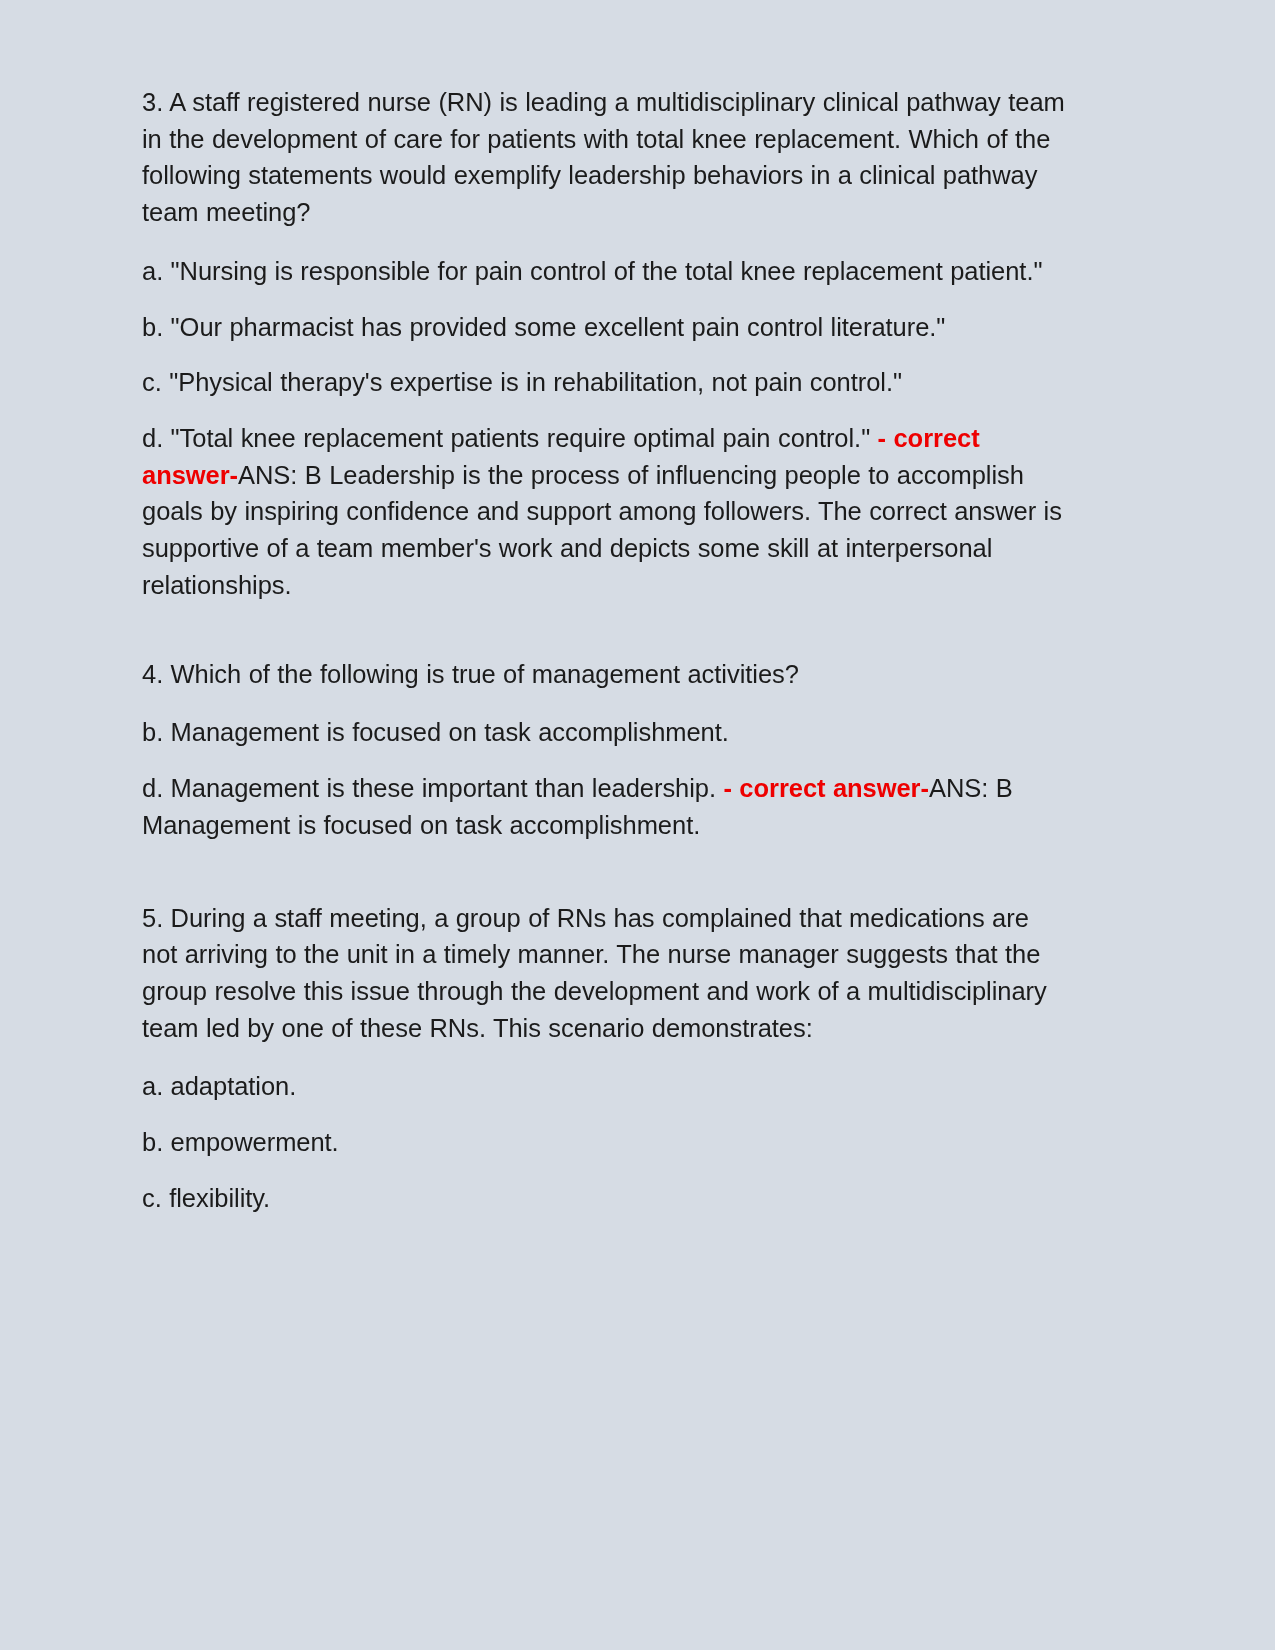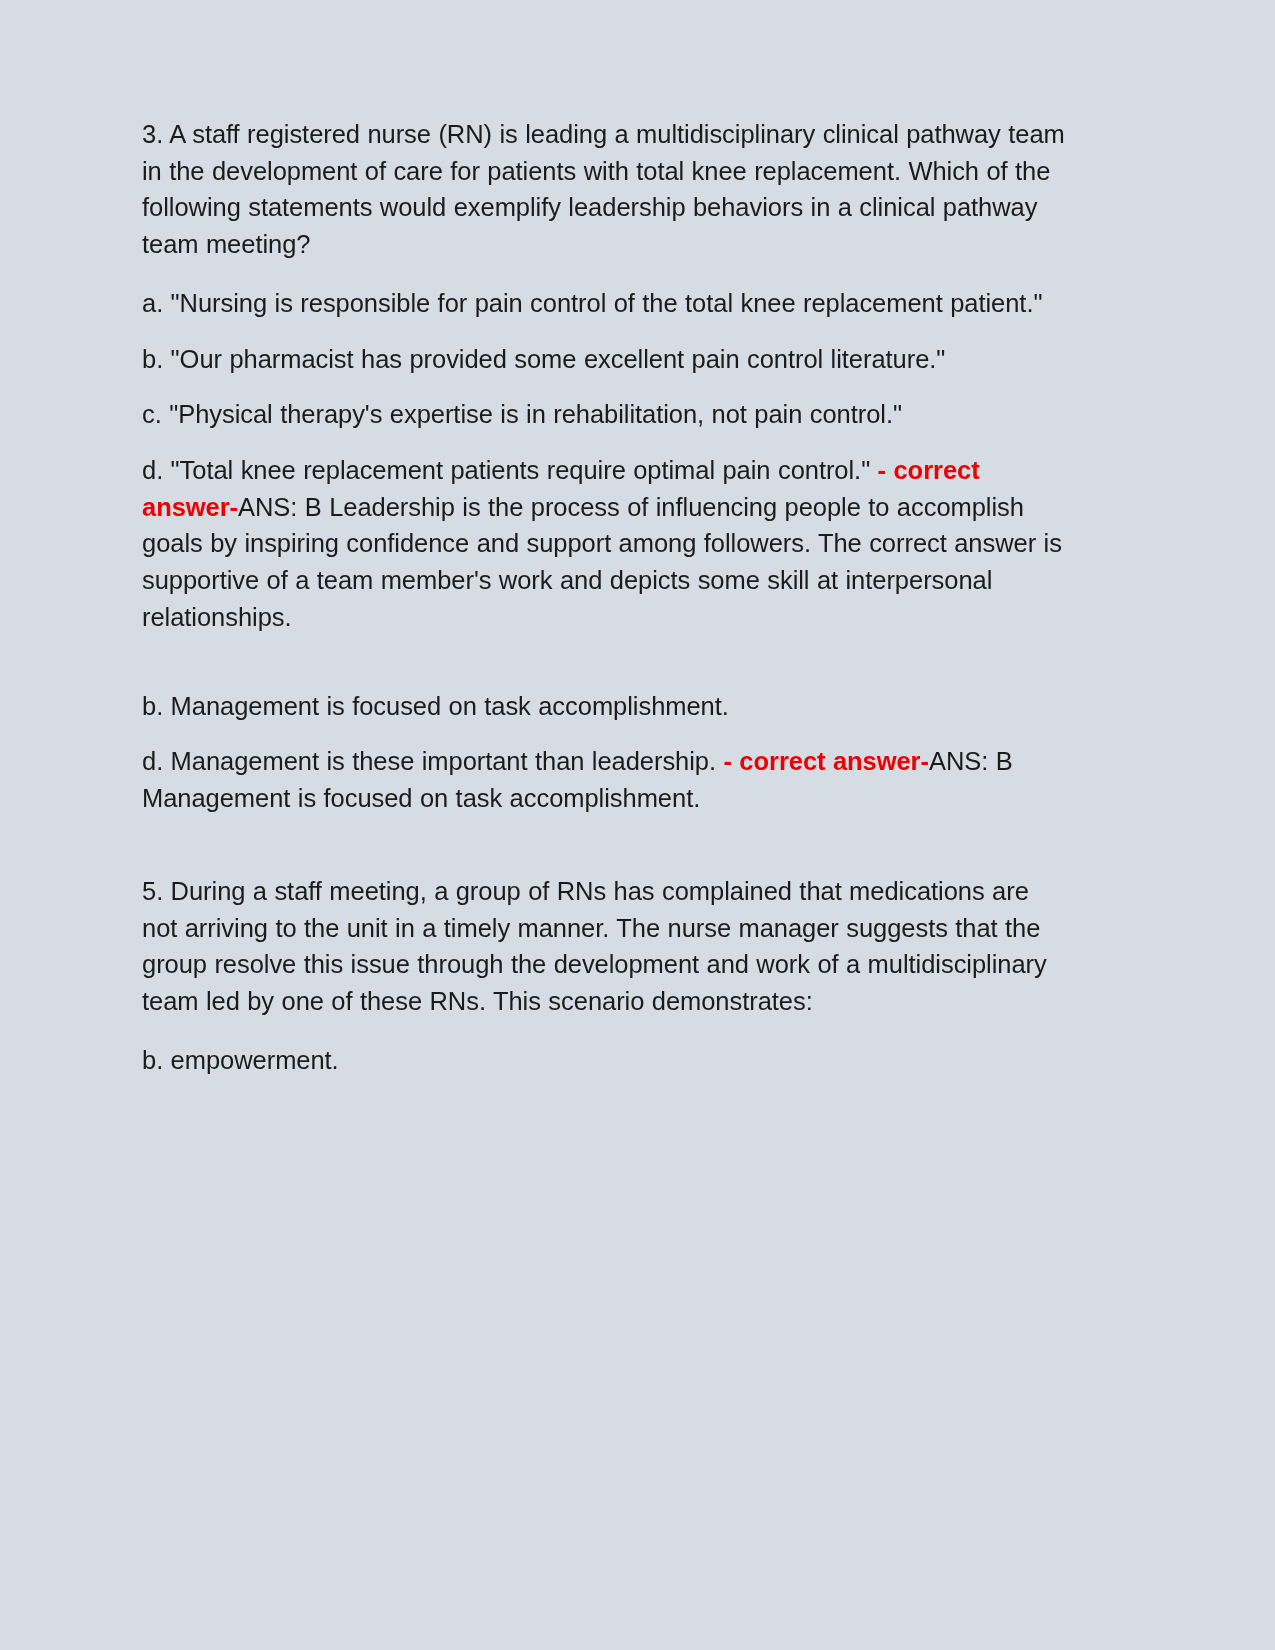--- a/index.html
+++ b/index.html
@@ -13,21 +13,21 @@
     font-family: "Liberation Sans", sans-serif;
     color: #1a1a1a;
     overflow: hidden;
   }
   .page {
     position: relative;
     width: 1275px;
     height: 1650px;
     background: #d6dce4;
     box-sizing: border-box;
-    padding: 116px 205px 0 142px;
+    padding: 84px 205px 0 142px;
   }
   .q-block {
     margin: 0;
   }
   .para {
     font-size: 25.5px;
     line-height: 1.44;
     letter-spacing: -0.05px;
     margin: 0 0 19px 0;
     text-align: left;
@@ -60,24 +60,27 @@
     <p class="para stem">3. A staff registered nurse (RN) is leading a multidisciplinary clinical pathway team in the development of care for patients with total knee replacement. Which of the following statements would exemplify leadership behaviors in a clinical pathway team meeting?</p>
     <p class="para">a. "Nursing is responsible for pain control of the total knee replacement patient."</p>
     <p class="para">b. "Our pharmacist has provided some excellent pain control literature."</p>
     <p class="para">c. "Physical therapy's expertise is in rehabilitation, not pain control."</p>
     <p class="para last"><span>d. "Total knee replacement patients require optimal pain control." </span><span class="correct">- correct answer-</span><span>ANS: B Leadership is the process of influencing people to accomplish goals by inspiring confidence and support among followers. The correct answer is supportive of a team member's work and depicts some skill at interpersonal relationships.</span></p>
   </div>
 
   <div class="gap"></div>
 
   <div class="q-block">
+    <p class="para stem">4. Which of the following is true of management activities?</p>
     <p class="para">b. Management is focused on task accomplishment.</p>
     <p class="para last"><span>d. Management is these important than leadership. </span><span class="correct">- correct answer-</span><span>ANS: B Management is focused on task accomplishment.</span></p>
   </div>
 
   <div class="gap-lg"></div>
 
   <div class="q-block">
     <p class="para stem">5. During a staff meeting, a group of RNs has complained that medications are not arriving to the unit in a timely manner. The nurse manager suggests that the group resolve this issue through the development and work of a multidisciplinary team led by one of these RNs. This scenario demonstrates:</p>
+    <p class="para">a. adaptation.</p>
     <p class="para">b. empowerment.</p>
+    <p class="para">c. flexibility.</p>
   </div>
 
 </div>
 
 </body></html>

